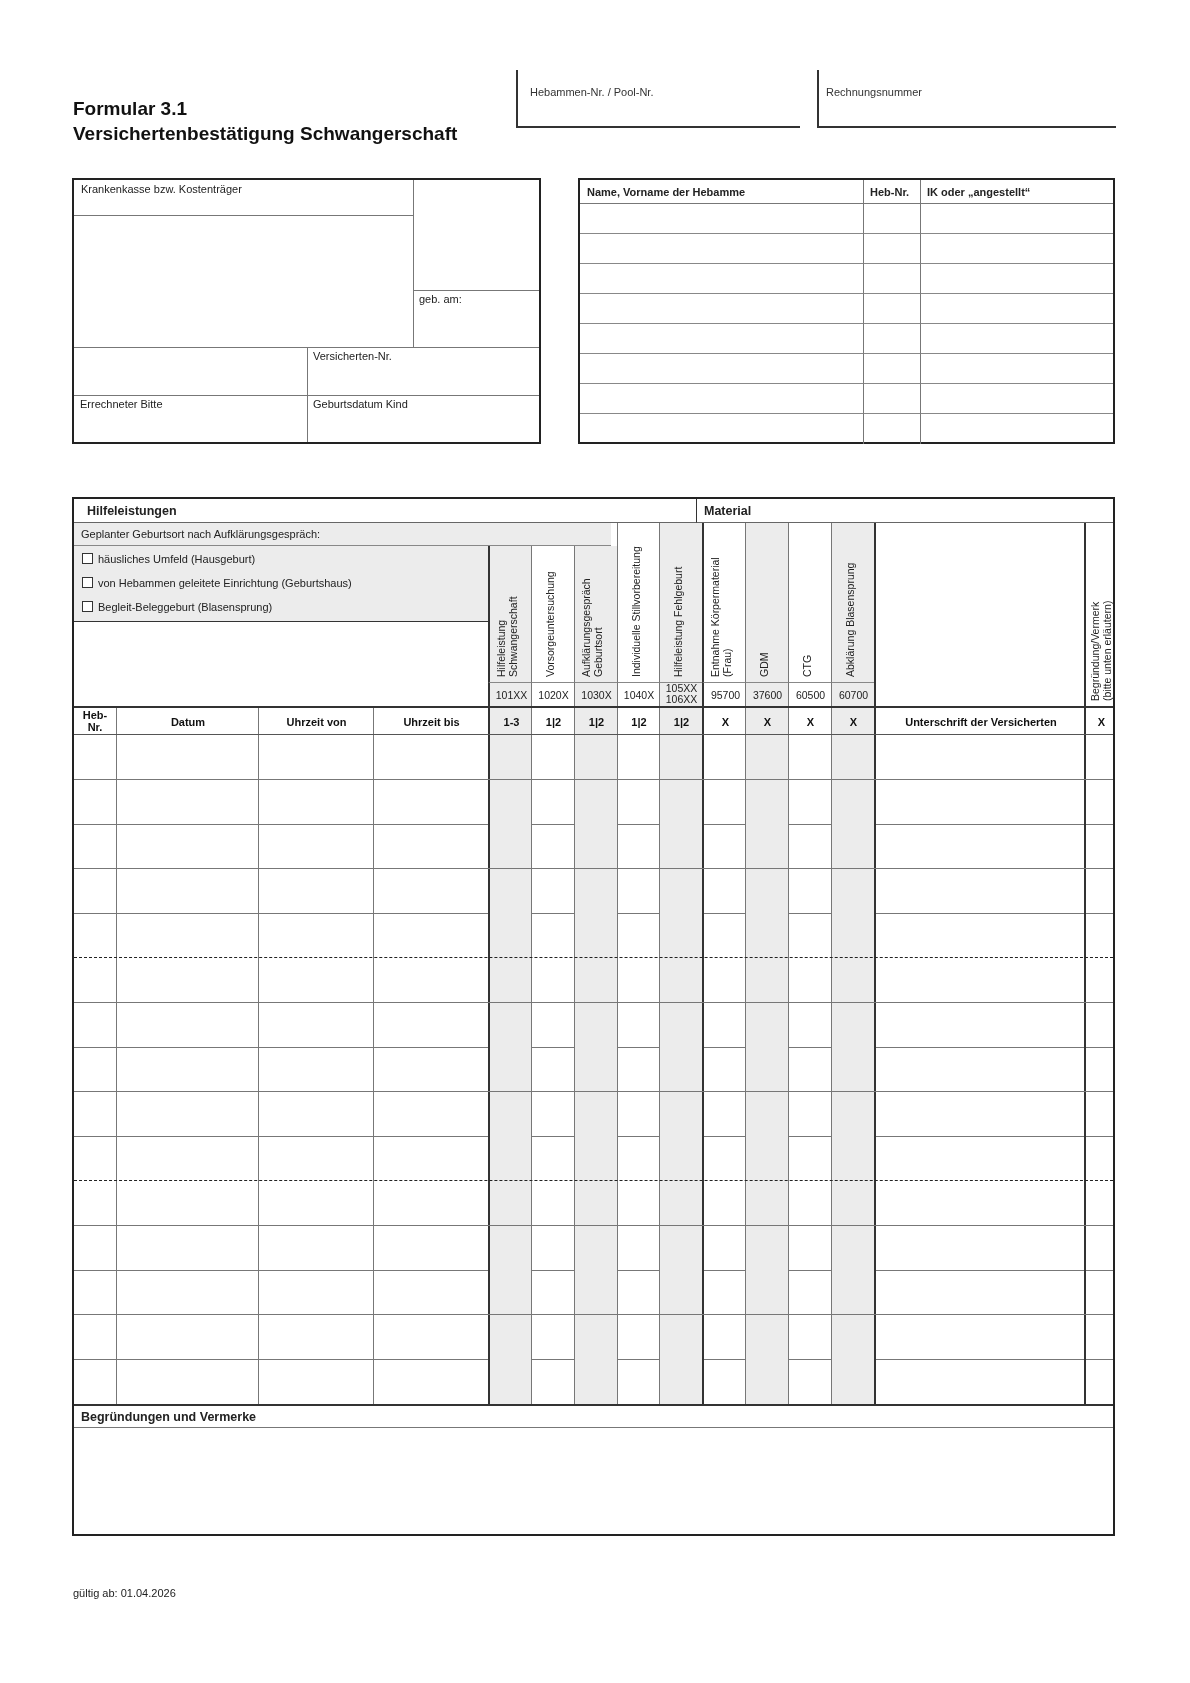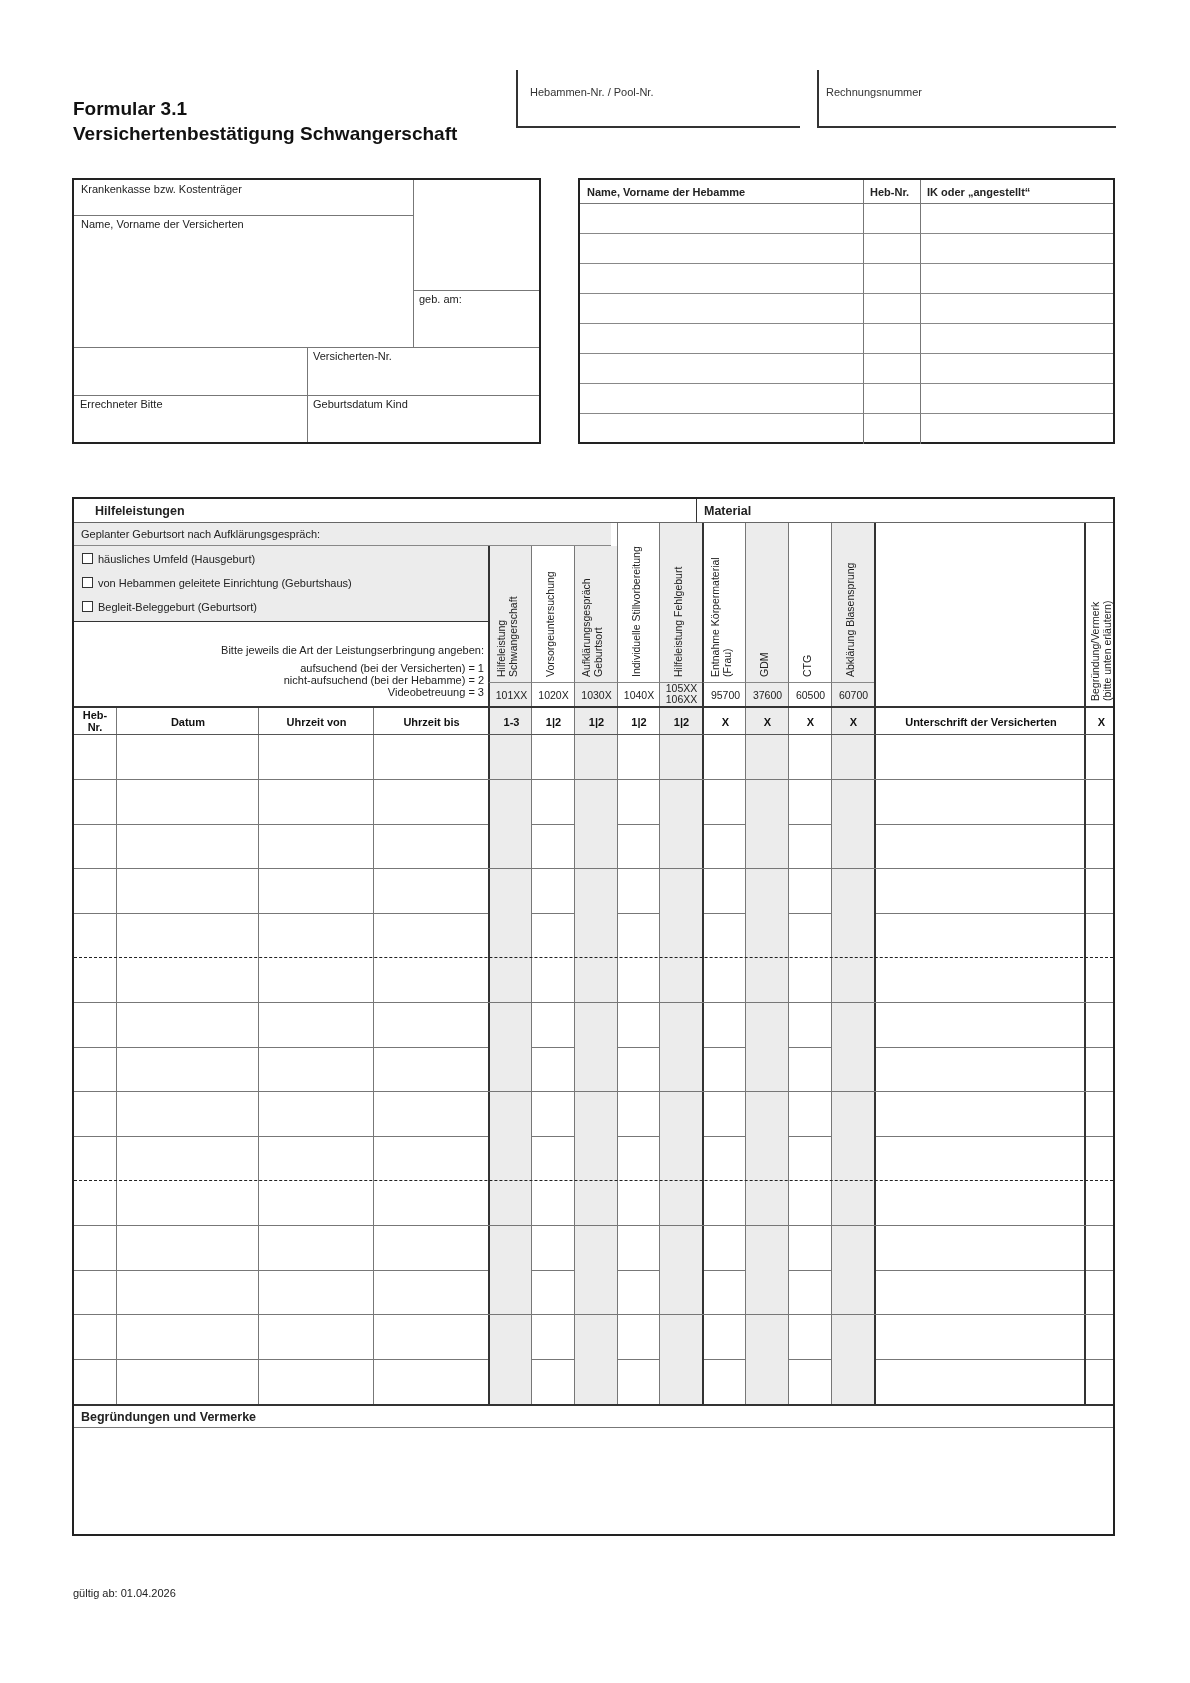--- a/index.html
+++ b/index.html
@@ -42,23 +42,20 @@
   <div class="vline" style="left:339px; top:0; height:167px;"></div>
   <div class="hline" style="left:0; top:35px; width:339px;"></div>
   <div class="hline" style="left:339px; top:110px; width:126px;"></div>
   <div class="hline" style="left:0; top:167px; width:465px;"></div>
   <div class="hline" style="left:0; top:215px; width:465px;"></div>
   <div class="vline" style="left:233px; top:167px; height:95px;"></div>
 
   <div class="cell" style="left:0; top:0; width:339px; height:35px;">
     <span class="lbl-s" style="left:7px; top:3px;">Krankenkasse bzw. Kostenträger</span>
   </div>
-  <div class="cell" style="left:0; top:35px; width:339px; height:132px;">
-    <span class="lbl-s" style="left:7px; top:3px;">Name, Vorname der Versicherten</span>
-  </div>
   <div class="cell" style="left:339px; top:0; width:126px; height:110px;"></div>
   <div class="cell" style="left:339px; top:110px; width:126px; height:57px;">
     <span class="lbl-s" style="left:6px; top:3px;">geb. am:</span>
   </div>
   <div class="cell" style="left:233px; top:167px; width:232px; height:48px;">
     <span class="lbl-s" style="left:6px; top:3px;">Versicherten-Nr.</span>
   </div>
   <div class="cell" style="left:0; top:215px; width:233px; height:47px;">
     <span class="lbl-s" style="left:6px; top:3px;">Errechneter Bitte</span>
   </div>
@@ -117,45 +114,37 @@
         <div class="cell" style="left:0; top:0; width:284px; height:30px; border-right:1px solid #777; "></div>
         <div class="cell" style="left:284px; top:0; width:57px; height:30px; border-right:1px solid #777; "></div>
         <div class="cell" style="left:341px; top:0; width:192px; height:30px; "></div>
       </div>
     </div>
 </div>
 
 <div id="main" class="box" style="left:72px; top:497px; width:1043px; height:1039px;">
 
   <div class="cell" style="left:0; top:0; width:623px; height:24px; border-right:1px solid #333; border-bottom:1px solid #666;">
-    <span class="lbl-s" style="left:21px; top:5px; font-size:12.5px; font-weight:bold;">Hilfeleistungen</span>
+    <span class="lbl-s" style="left:13px; top:5px; font-size:12.5px; font-weight:bold;">Hilfeleistungen</span>
   </div>
   <div class="cell" style="left:623px; top:0; width:416px; height:24px; border-bottom:1px solid #666;">
     <span class="lbl-s" style="left:7px; top:5px; font-size:12.5px; font-weight:bold;">Material</span>
   </div>
 
   <div class="cell shade" style="left:0; top:24px; width:414px; height:23px; border-bottom:1px solid #888;">
     <span class="lbl-s" style="left:7px; top:5px;">Geplanter Geburtsort nach Aufklärungsgespräch:</span>
     <span class="lbl-s" style="left:502px; top:3px; font-size:11px;">◀┐</span>
   </div>
   <div class="cell shade" style="left:414px; top:24px; width:123px; height:23px; border-bottom:1px solid #888;"></div>
   <div class="cell shade" style="left:0; top:47px; width:414px; height:76px; border-bottom:1px solid #333;" id="birthplace-options">
       <div class="lbl-s" style="left:8px; top:7px;"><span class="chk"></span><span>häusliches Umfeld (Hausgeburt)</span></div>
       <div class="lbl-s" style="left:8px; top:31px;"><span class="chk"></span><span>von Hebammen geleitete Einrichtung (Geburtshaus)</span></div>
-      <div class="lbl-s" style="left:8px; top:55px;"><span class="chk"></span><span>Begleit-Beleggeburt (Geburtsort)</span></div>
+      <div class="lbl-s" style="left:8px; top:55px;"><span class="chk"></span><span>Begleit-Beleggeburt (Blasensprung)</span></div>
     </div>
 
-  <div class="cell" style="left:0; top:123px; width:414px; height:84px;">
-    <div class="lbl-s" style="right:4px; top:22px; text-align:right;">Bitte jeweils die Art der Leistungserbringung angeben:</div>
-    <div class="lbl-s" style="right:4px; top:40px; text-align:right; line-height:12px;">
-      <div>aufsuchend (bei der Versicherten) = 1</div>
-      <div>nicht-aufsuchend (bei der Hebamme) = 2</div>
-      <div>Videobetreuung = 3</div>
-    </div>
-  </div>
 
   <div id="code-cols">
       <div class="cell shade" style="left:414px; top:47px; width:43px; height:137px; border-left:2px solid #333; border-bottom:1px solid #888;">
         <div class="rot" style="left:5px; top:131px; width:131px;">
           <div>Hilfeleistung</div>
           <div>Schwangerschaft</div>
         </div>
       </div>
       <div class="cell shade" style="left:414px; top:184px; width:43px; height:23px; border-left:2px solid #333;">
         <div class="code" style="left:0; top:6px; width:43px;">101XX</div>

